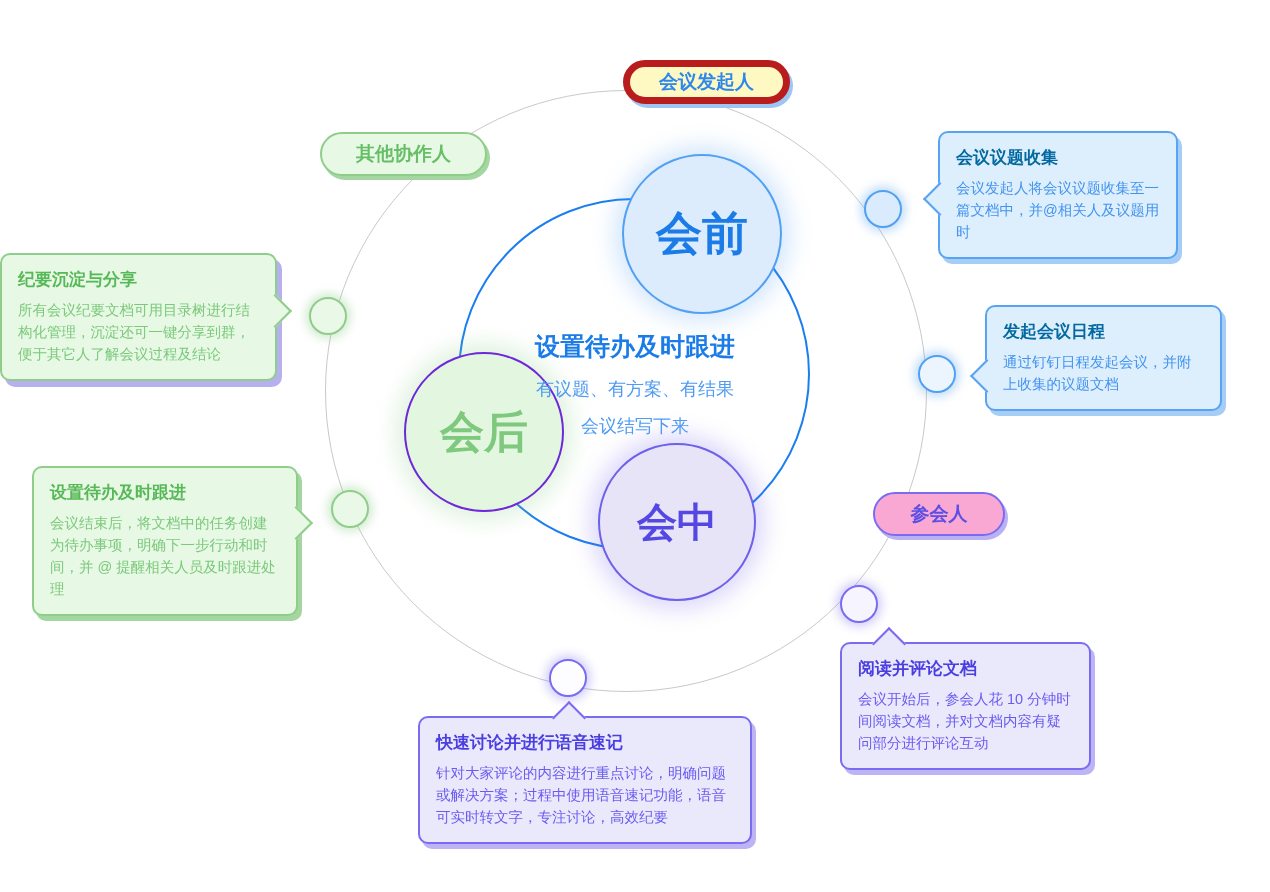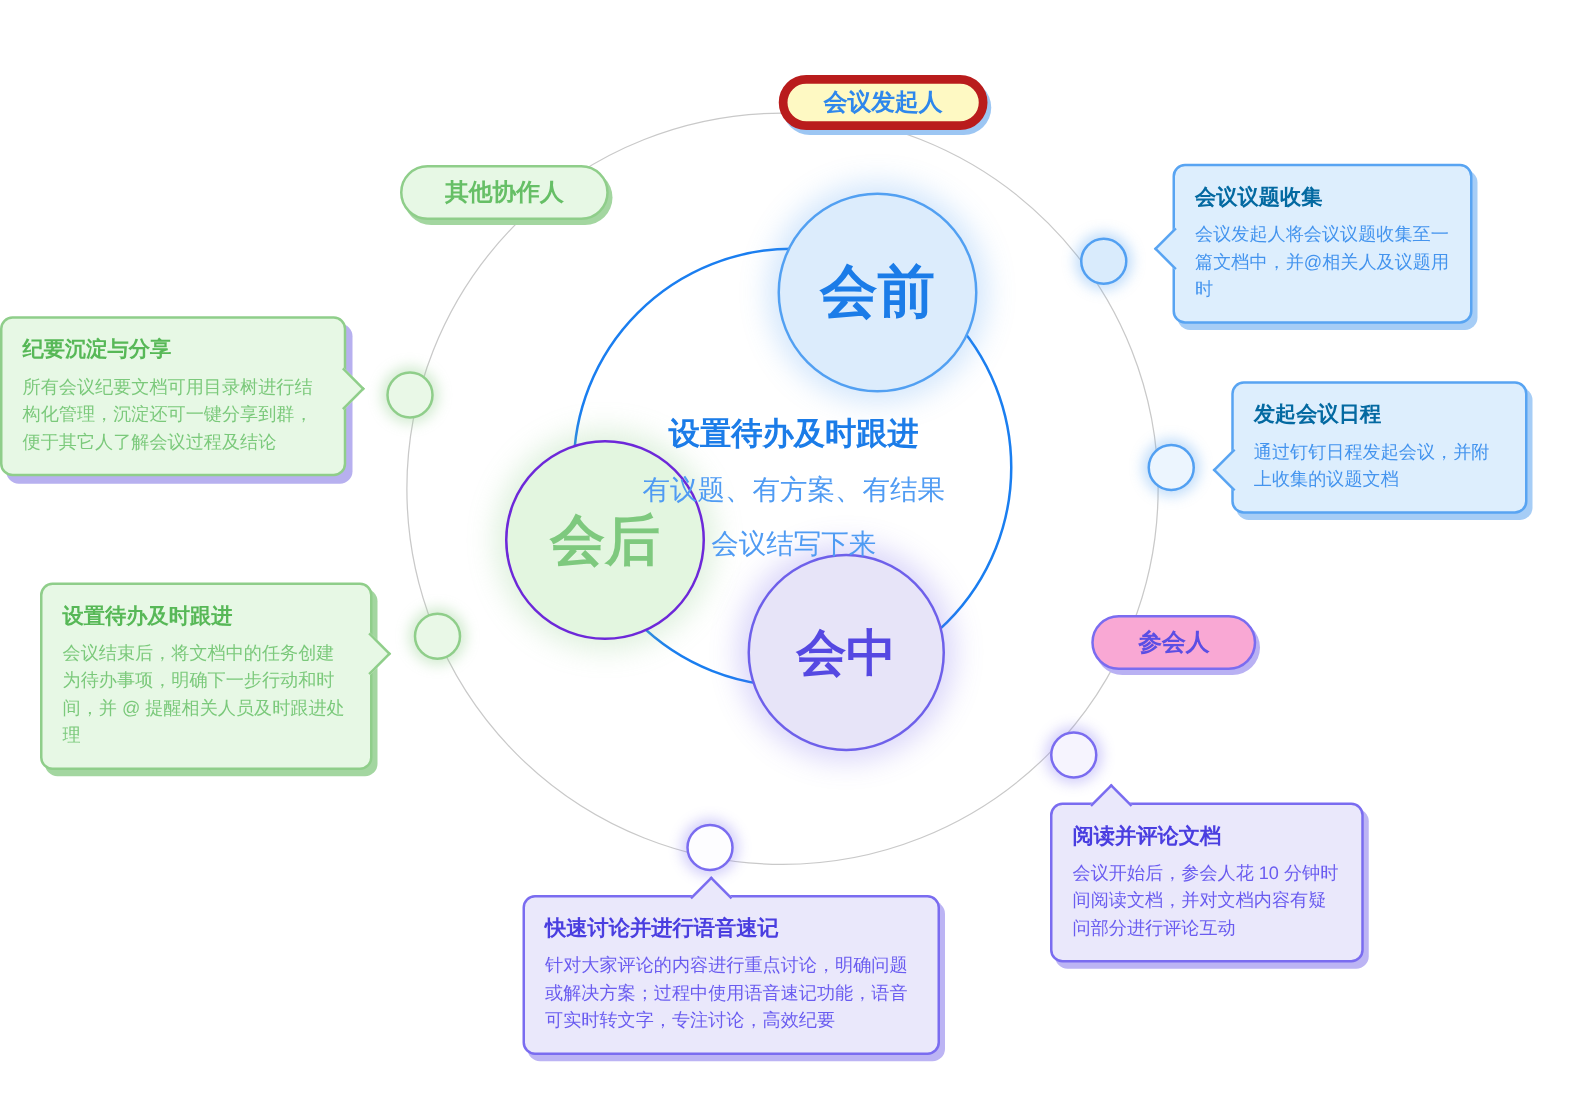--- a/index.html
+++ b/index.html
@@ -28,21 +28,21 @@
     left:598px;top:443px;width:154px;height:154px;background:#e7e4f8;border:2px solid #6e60ea;
     color:#5548e2;font-size:40px;box-shadow:0 0 22px 8px rgba(110,96,234,.25);
   }
   .phase-after{
     left:404px;top:352px;width:156px;height:156px;background:#e3f6e0;border:2px solid #6d28d9;
     color:#7ec97e;font-size:44px;box-shadow:0 0 22px 8px rgba(140,205,135,.28);
   }
   
   .center-text{position:absolute;left:470px;top:330px;width:330px;text-align:center;z-index:5;}
   .center-title{font-size:25px;font-weight:bold;color:#1b7ce8;margin-bottom:14px;}
-  .center-sub{font-size:22px;color:#4f9bf3;margin-top:13px;}
+  .center-sub{font-size:18px;color:#4f9bf3;margin-top:13px;}
   
   .node{position:absolute;width:34px;height:34px;border-radius:50%;z-index:6;}
   .node-blue{border:2px solid #52a0f2;box-shadow:0 0 10px 4px rgba(82,160,242,.35);}
   .node-purple{border:2px solid #7a6cf0;box-shadow:0 0 10px 4px rgba(122,108,240,.32);}
   .node-green{border:2px solid #8fce8a;box-shadow:0 0 10px 4px rgba(143,206,138,.38);}
   
   .pill{
     position:absolute;height:44px;border-radius:23px;display:flex;align-items:center;justify-content:center;
     font-size:19px;font-weight:bold;z-index:7;box-sizing:border-box;
   }

